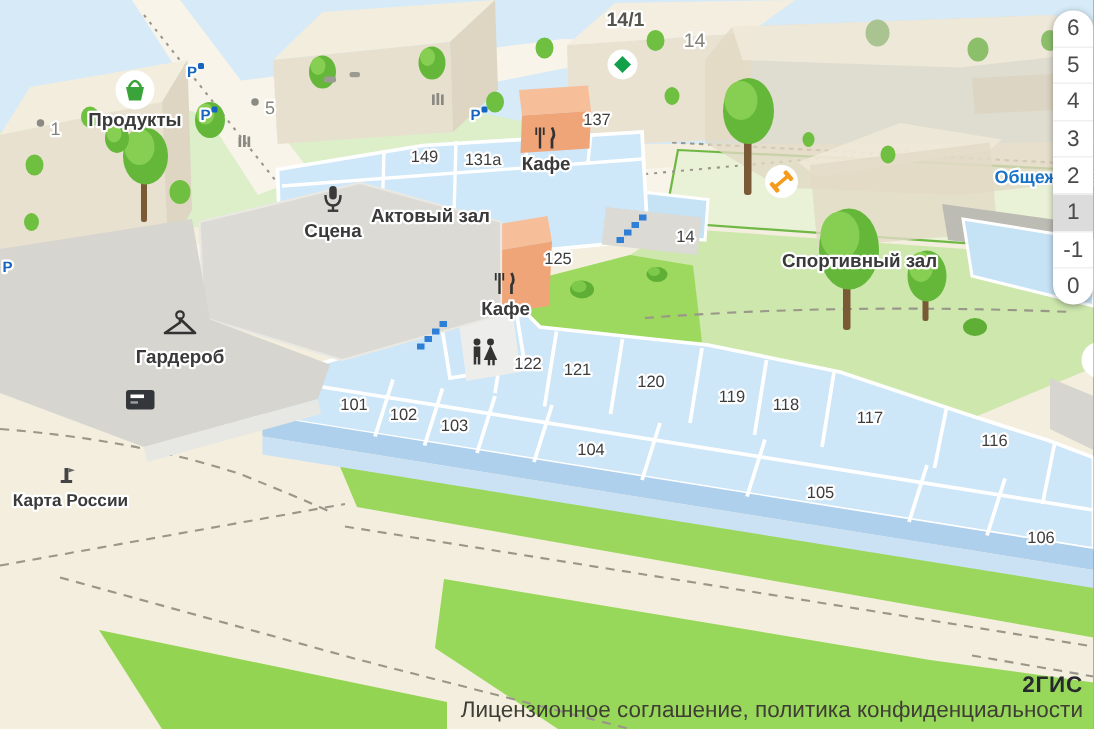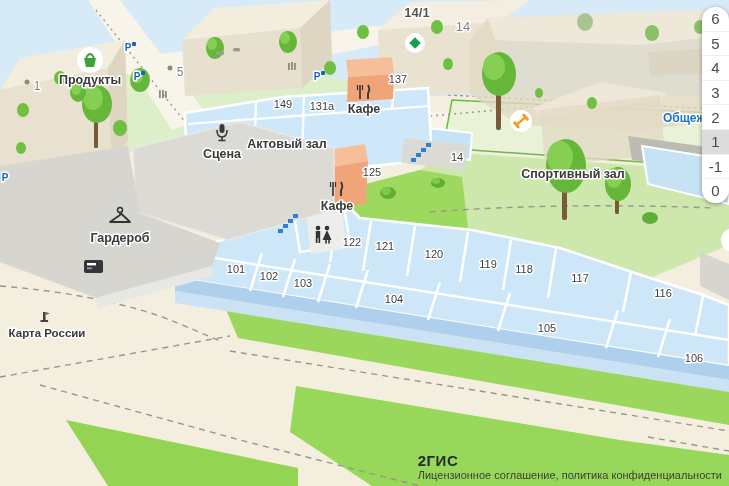--- a/index.html
+++ b/index.html
@@ -15,23 +15,23 @@
   .lbl-blue{font-size:12px;font-weight:bold;fill:#1a73c7;}
   .lbl-p{font-size:10px;font-weight:bold;fill:#1565c0;}
   
   .floors{position:absolute;left:702px;top:7px;width:27px;background:#fff;
           border-radius:13px;box-shadow:0 1px 4px rgba(40,40,40,.45);overflow:hidden;}
   .floor-btn{height:23.6px;display:flex;align-items:center;justify-content:center;
              font-size:15px;color:#4a4a4a;cursor:pointer;border-top:1px solid #f0f0f0;}
   .floor-btn:first-child{border-top:none;}
   .floor-btn.sel{background:#dcdcdc;}
   
-  .attrib{position:absolute;right:7px;bottom:4px;text-align:left;line-height:1.15;}
+  .attrib{position:absolute;right:7px;bottom:4px;text-align:right;line-height:1.15;}
   .logo2gis{font-size:15px;font-weight:800;color:#26292c;letter-spacing:.5px;cursor:pointer;}
-  .license{font-size:11px;color:#3f3e35;cursor:pointer;}
+  .license{font-size:15px;color:#3f3e35;cursor:pointer;}
 </style>
 </head>
 <body>
 
 <div class="screen">
 <svg width="729" height="486" viewBox="0 0 729 486">
 
   <g>
     <rect x="0" y="0" width="729" height="486" fill="#f3eedd"></rect>
     <rect x="0" y="0" width="729" height="96" fill="#d6eaf8"></rect>

